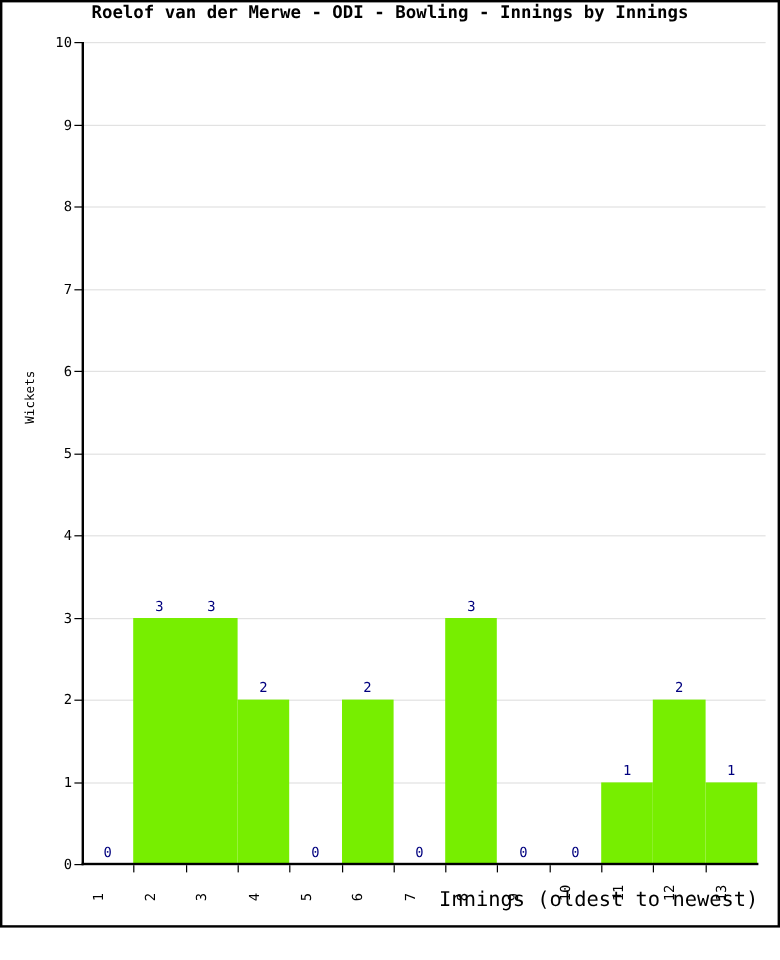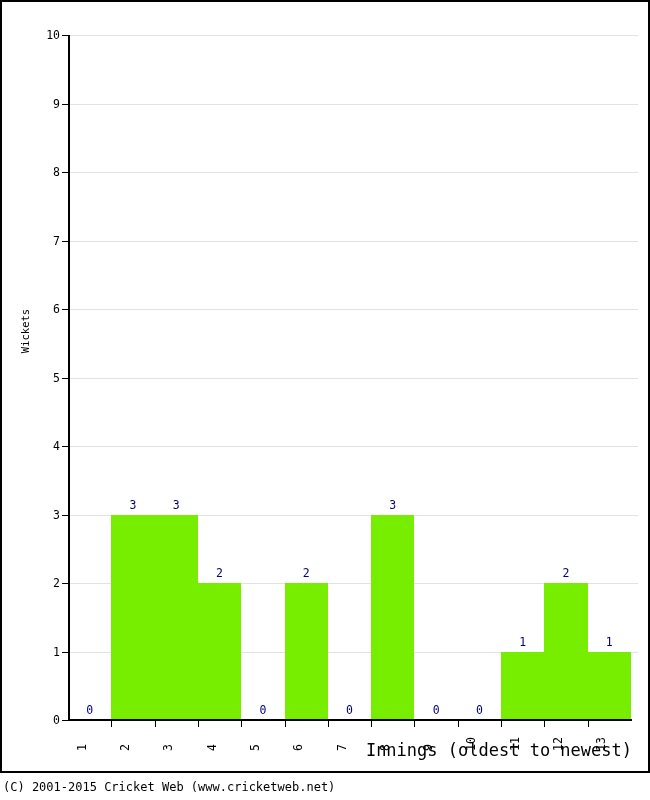--- a/index.html
+++ b/index.html
@@ -171,20 +171,21 @@
     white-space: nowrap;
   }
 </style>
 </head>
 <body>
 
 <div id="page">
 
   <div id="frame"></div>
 
+  <div id="chart-title">Roelof van der Merwe - ODI - Bowling - Innings by Innings</div>
 
   <div id="plot">
     <div id="plot-bg"></div>
     <div id="gridlines">
         <div class="gridline" style="top: 616.5px;"></div>
         <div class="gridline" style="top: 548px;"></div>
         <div class="gridline" style="top: 479.5px;"></div>
         <div class="gridline" style="top: 411px;"></div>
         <div class="gridline" style="top: 342.5px;"></div>
         <div class="gridline" style="top: 274px;"></div>
@@ -293,15 +294,14 @@
       <div class="xtick-label" style="left: 515.731px;">11</div>
       <div class="xtick" style="left: 544.385px;"></div>
       <div class="xtick-label" style="left: 559.038px;">12</div>
       <div class="xtick" style="left: 587.692px;"></div>
       <div class="xtick-label" style="left: 602.346px;">13</div>
     </div>
 
   <div id="ylabel">Wickets</div>
   <div id="xlabel">Innings (oldest to newest)</div>
 
-  <div id="footer">(C) 2001-2015 Cricket Web (www.cricketweb.net)</div>
 
 </div>
 
 </body></html>

